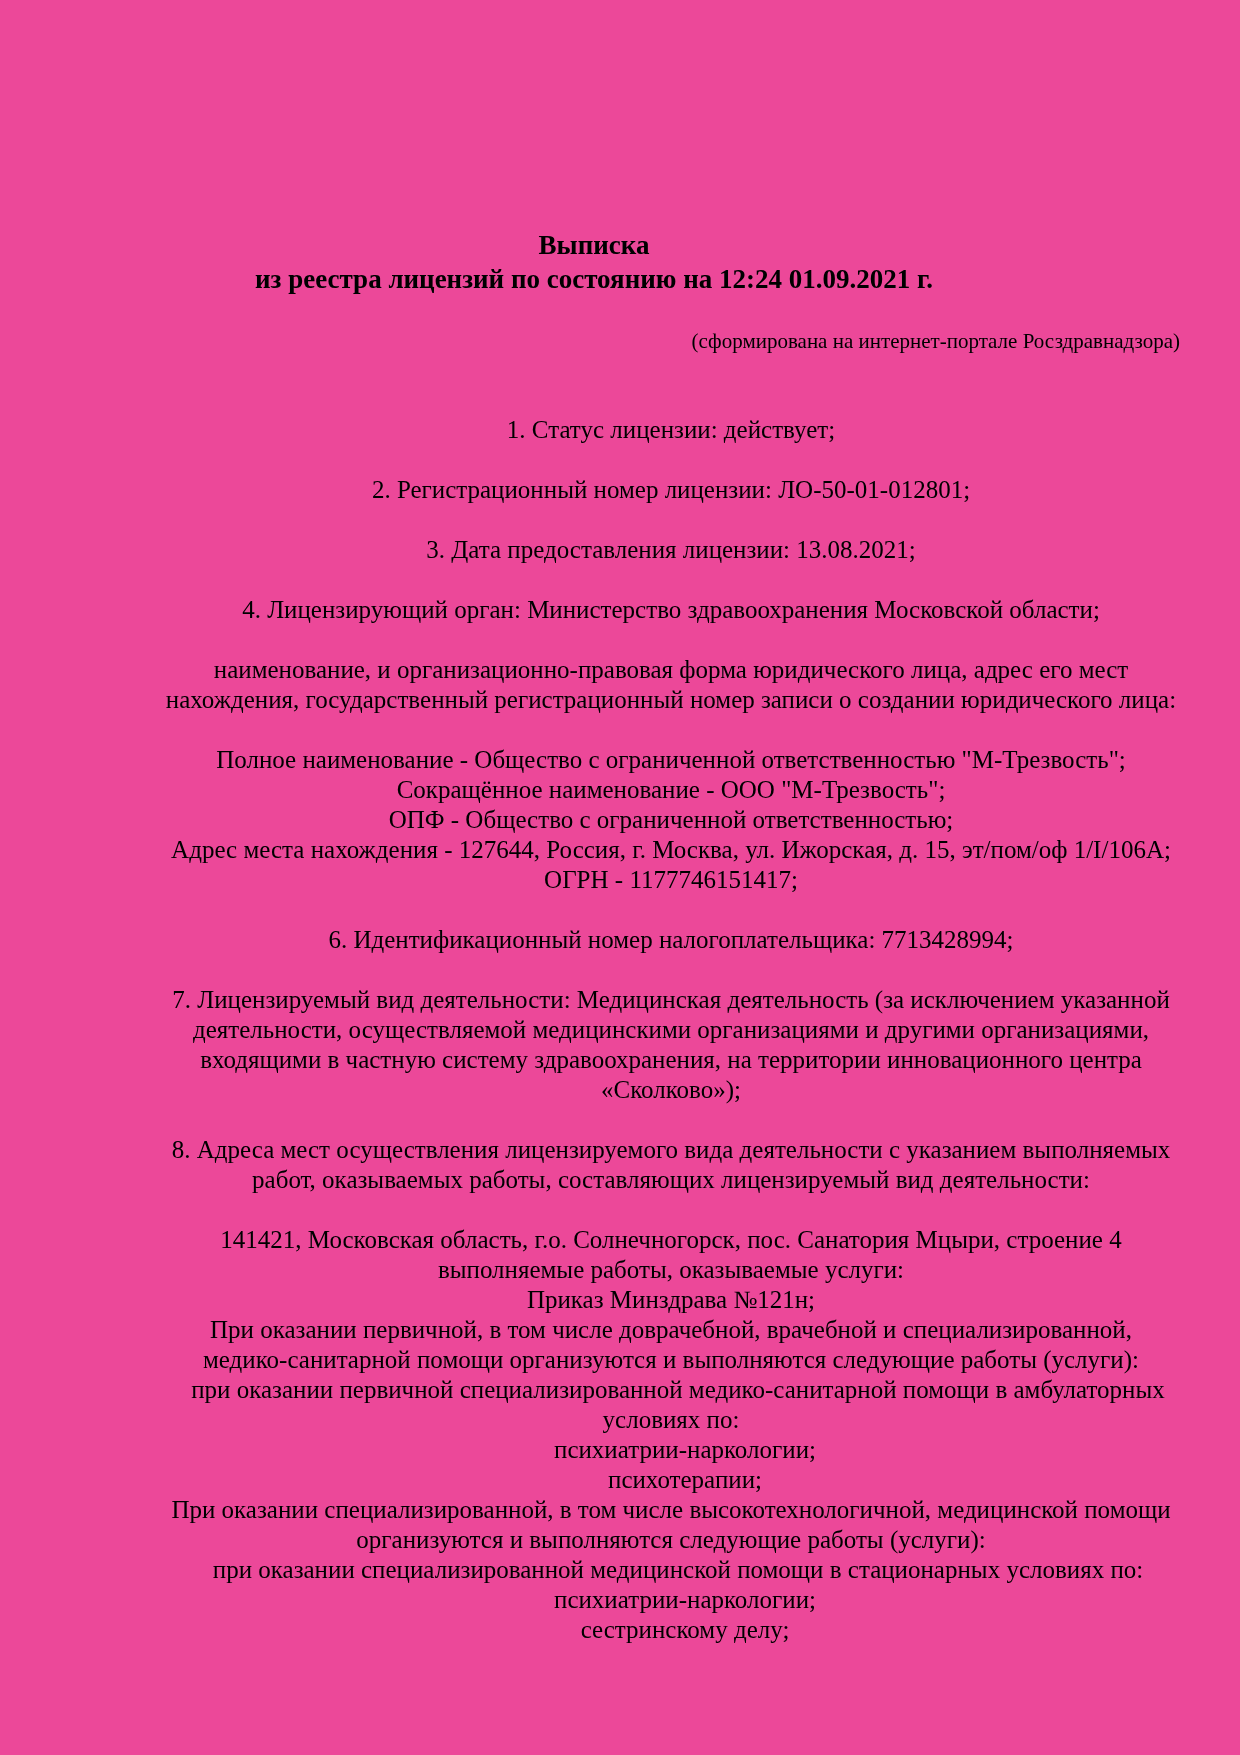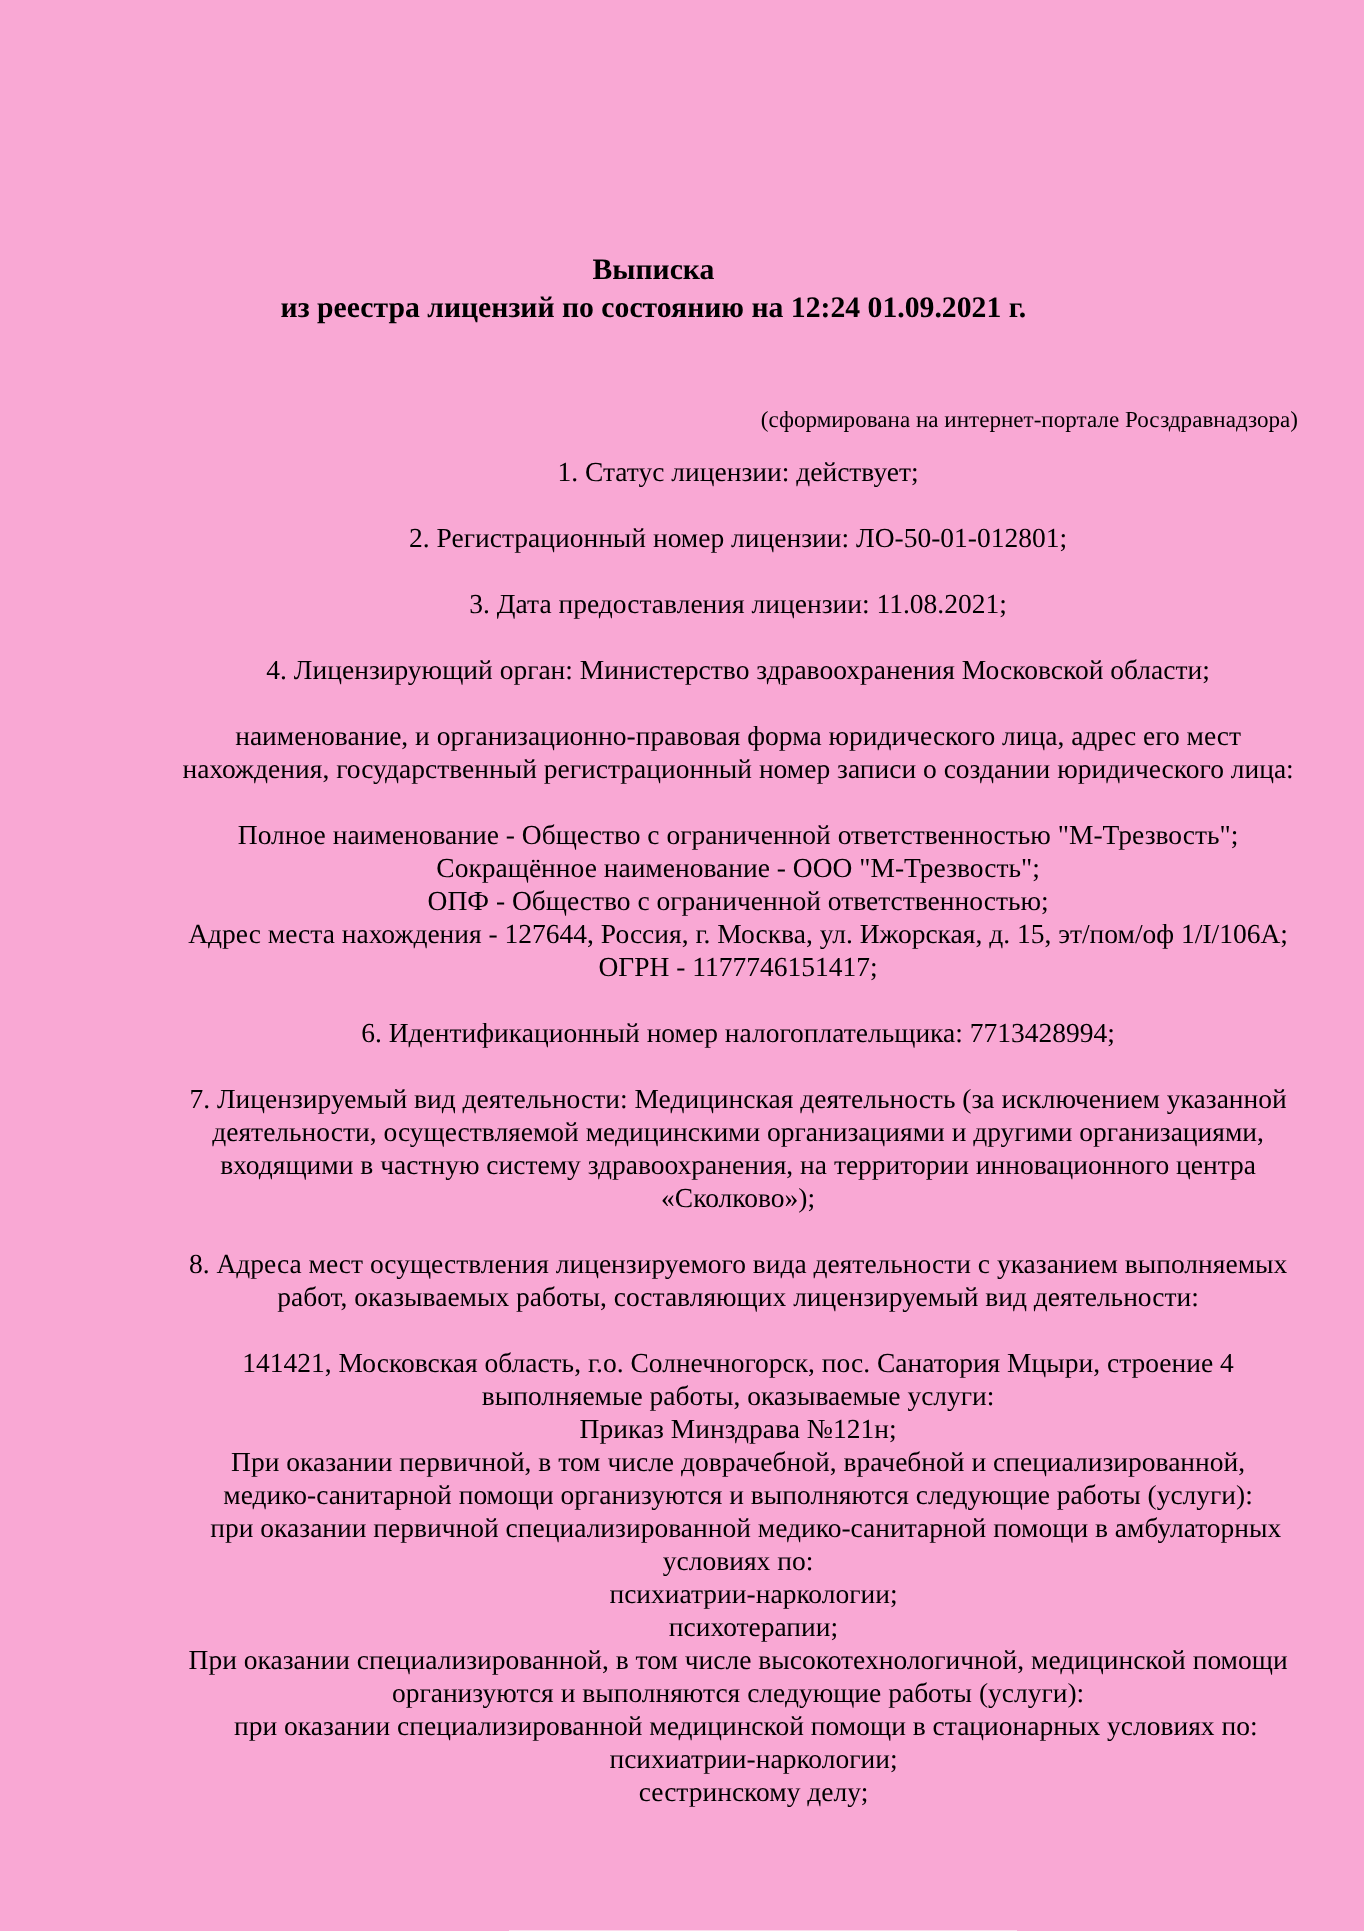--- a/index.html
+++ b/index.html
@@ -4,21 +4,21 @@
 <style>
   html, body {
     margin: 0;
     padding: 0;
     background: #ffffff;
   }
   .page {
     position: relative;
     width: 1240px;
     height: 1755px;
-    background: #f9a8d4;
+    background: #ec4899;
     color: #000000;
     font-family: "Liberation Serif", "DejaVu Serif", serif;
     overflow: hidden;
   }
   .title-block {
     position: absolute;
     left: 146px;
     top: 228px;
     width: 896px;
     text-align: center;
@@ -29,21 +29,20 @@
   }
   .subtitle {
     position: absolute;
     left: 146px;
     top: 328px;
     width: 1034px;
     text-align: right;
     font-size: 21px;
     line-height: 26px;
     white-space: nowrap;
-    margin-top: 40px;
   }
   .doc-body {
     position: absolute;
     left: 146px;
     top: 415px;
     width: 1050px;
     font-size: 25px;
     line-height: 30px;
     text-align: center;
   }
@@ -61,21 +60,21 @@
   <div class="title-block">
     <div>Выписка</div>
     <div>из реестра лицензий по состоянию на 12:24 01.09.2021 г.</div>
   </div>
   <div class="subtitle">(сформирована на интернет-портале Росздравнадзора)</div>
   <div class="doc-body">
       <div class="doc-line indent-0">1. Статус лицензии: действует;</div>
       <div class="doc-line indent-0"></div>
       <div class="doc-line indent-0">2. Регистрационный номер лицензии: ЛО-50-01-012801;</div>
       <div class="doc-line indent-0"></div>
-      <div class="doc-line indent-0">3. Дата предоставления лицензии: 11.08.2021;</div>
+      <div class="doc-line indent-0">3. Дата предоставления лицензии: 13.08.2021;</div>
       <div class="doc-line indent-0"></div>
       <div class="doc-line indent-0">4. Лицензирующий орган: Министерство здравоохранения Московской области;</div>
       <div class="doc-line indent-0"></div>
       <div class="doc-line indent-0">наименование, и организационно-правовая форма юридического лица, адрес его мест</div>
       <div class="doc-line indent-0">нахождения, государственный регистрационный номер записи о создании юридического лица:</div>
       <div class="doc-line indent-0"></div>
       <div class="doc-line indent-0">Полное наименование - Общество с ограниченной ответственностью "М-Трезвость";</div>
       <div class="doc-line indent-0">Сокращённое наименование - ООО "М-Трезвость";</div>
       <div class="doc-line indent-0">ОПФ - Общество с ограниченной ответственностью;</div>
       <div class="doc-line indent-0">Адрес места нахождения - 127644, Россия, г. Москва, ул. Ижорская, д. 15, эт/пом/оф 1/I/106А;</div>

